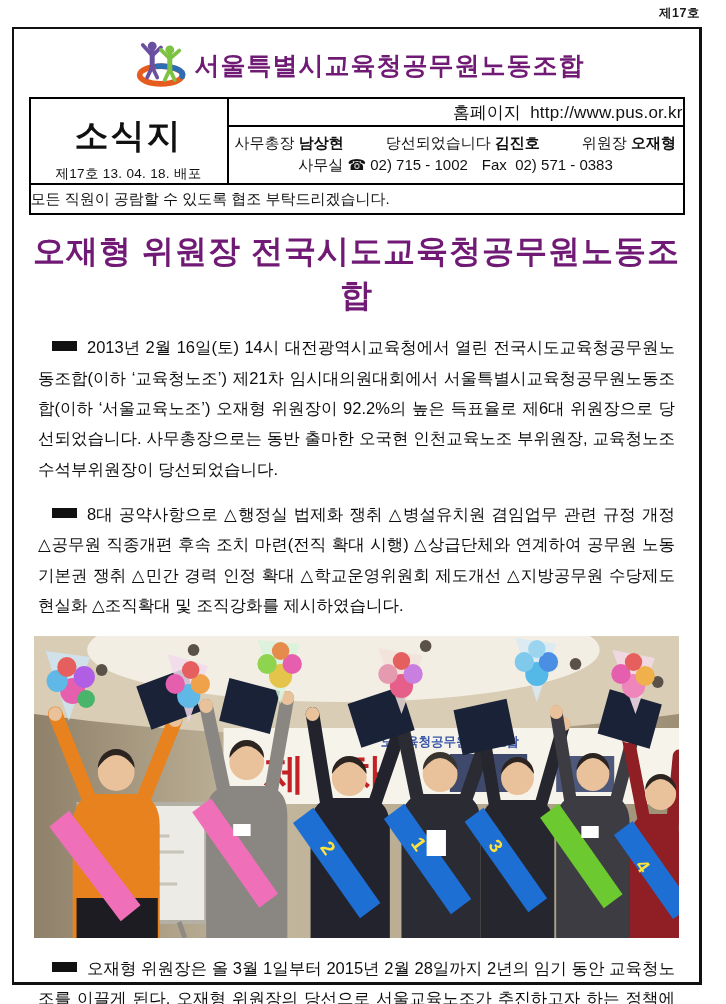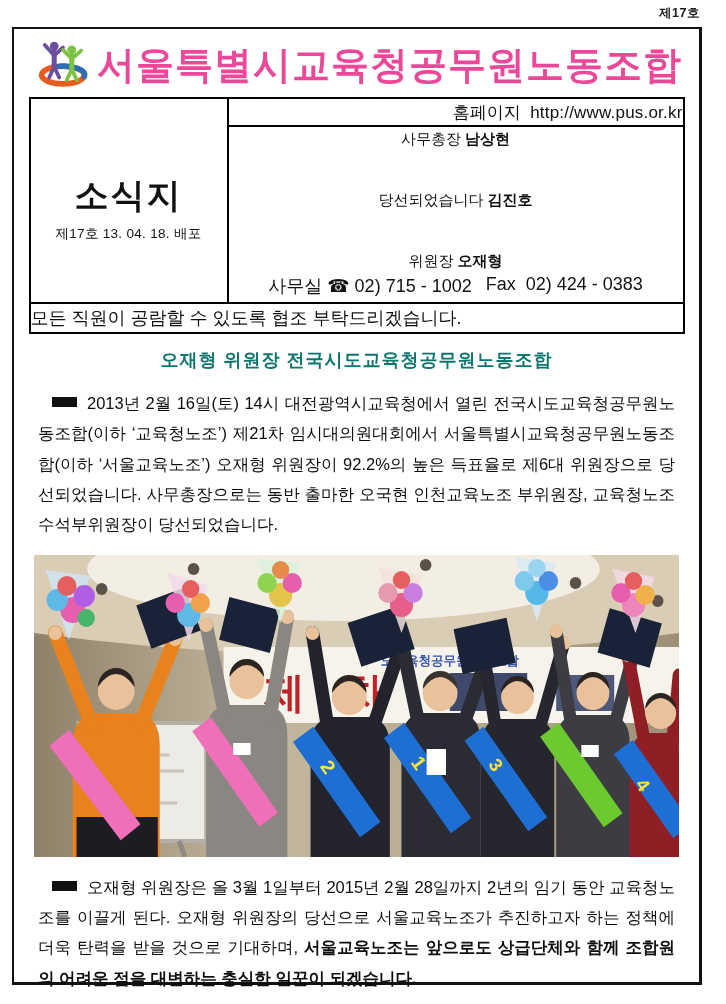--- a/index.html
+++ b/index.html
@@ -18,44 +18,44 @@
     border:2px solid #111;border-bottom-width:3px;border-right-width:3px;
     background:#fff;box-sizing:border-box;
   }
   
   .masthead{
     display:flex;align-items:center;justify-content:center;
     margin-top:8px;height:56px;gap:2px;
   }
   .logo{width:64px;height:54px;flex:0 0 auto;}
   .org-name{
-    font-size:38px;font-weight:800;letter-spacing:1px;color:#ec4899;
+    font-size:25px;font-weight:800;letter-spacing:1px;color:#701a75;
     white-space:nowrap;
   }
   
   .info-table{
     width:656px;margin:4px auto 0;border-collapse:collapse;
     table-layout:fixed;
   }
   .info-table td{border:2px solid #000;padding:0;}
   .cell-title{width:196px;text-align:center;vertical-align:middle;}
   .nl-title{font-size:34px;font-weight:700;letter-spacing:2px;margin-top:14px;}
   .nl-issue{font-size:13.5px;margin-top:6px;letter-spacing:.3px;}
   .cell-home{height:26px;text-align:right;font-size:17px;}
   .home-url{letter-spacing:.2px;}
   .cell-officers{text-align:center;font-size:15px;}
-  .officers-line{display:flex;justify-content:flex-start;gap:42px;padding:3px 6px 1px;flex-direction:column;}
+  .officers-line{display:flex;justify-content:flex-start;gap:42px;padding:3px 6px 1px;}
   .officers-line .name{font-weight:800;}
-  .phone-line{display:flex;justify-content:center;gap:14px;padding:2px 6px 4px;font-size:18px;}
-  .cell-notice{height:28px;font-size:18px;padding-left:10px;vertical-align:middle;}
+  .phone-line{display:flex;justify-content:center;gap:14px;padding:2px 6px 4px;font-size:15px;}
+  .cell-notice{height:28px;font-size:15px;padding-left:10px;vertical-align:middle;}
   
   .headline{
     margin:14px 8px 0;text-align:center;
-    color:#0f766e;font-weight:800;
-    font-size:18px;line-height:1.38;letter-spacing:1px;
+    color:#701a75;font-weight:800;
+    font-size:32px;line-height:1.38;letter-spacing:1px;
   }
   
   .para{
     margin:15px 24px 0;font-size:16.5px;line-height:1.84;
     text-align:justify;color:#0e0e0e;
   }
   .bullet{
     display:inline-block;width:25px;height:10px;background:#111;
     margin:0 10px 2px 14px;vertical-align:baseline;
   }
@@ -122,37 +122,38 @@
           </span>
         </div>
         <div class="phone-line">
           <span>
             <span>사무실</span>
             <span>☎</span>
             <span>02) 715 - 1002</span>
           </span>
           <span>
             <span>Fax</span>&nbsp;
-            <span>02) 424 - 0383</span>
+            <span>02) 571 - 0383</span>
           </span>
         </div>
       </td>
     </tr>
     <tr>
       <td class="cell-notice" colspan="2">모든 직원이 공람할 수 있도록 협조 부탁드리겠습니다.</td>
     </tr>
   </tbody>
     </table>
 
   <div class="headline">
     <div>오재형 위원장 전국시도교육청공무원노동조합</div>
   </div>
 
   <p class="para"><span class="bullet"></span><span>2013년 2월 16일(토) 14시 대전광역시교육청에서 열린 전국시도교육청공무원노동조합(이하 ‘교육청노조’) 제21차 임시대의원대회에서 서울특별시교육청공무원노동조합(이하 ‘서울교육노조’) 오재형 위원장이 92.2%의 높은 득표율로 제6대 위원장으로 당선되었습니다. 사무총장으로는 동반 출마한 오국현 인천교육노조 부위원장, 교육청노조 수석부위원장이 당선되었습니다.</span></p>
 
+  <p class="para"><span class="bullet"></span><span>8대 공약사항으로 △행정실 법제화 쟁취 △병설유치원 겸임업무 관련 규정 개정 △공무원 직종개편 후속 조치 마련(전직 확대 시행) △상급단체와 연계하여 공무원 노동기본권 쟁취 △민간 경력 인정 확대 △학교운영위원회 제도개선 △지방공무원 수당제도 현실화 △조직확대 및 조직강화를 제시하였습니다.</span></p>
 
   <div class="photo-wrap">
     <svg viewBox="0 0 667 302" preserveAspectRatio="none">
       <defs>
         <linearGradient id="wallg" x1="0" y1="0" x2="1" y2="0">
           <stop offset="0" stop-color="#8f8169"></stop>
           <stop offset="0.35" stop-color="#c3b79e"></stop>
           <stop offset="0.75" stop-color="#b3a68c"></stop>
           <stop offset="1" stop-color="#9c8f76"></stop>
         </linearGradient>

